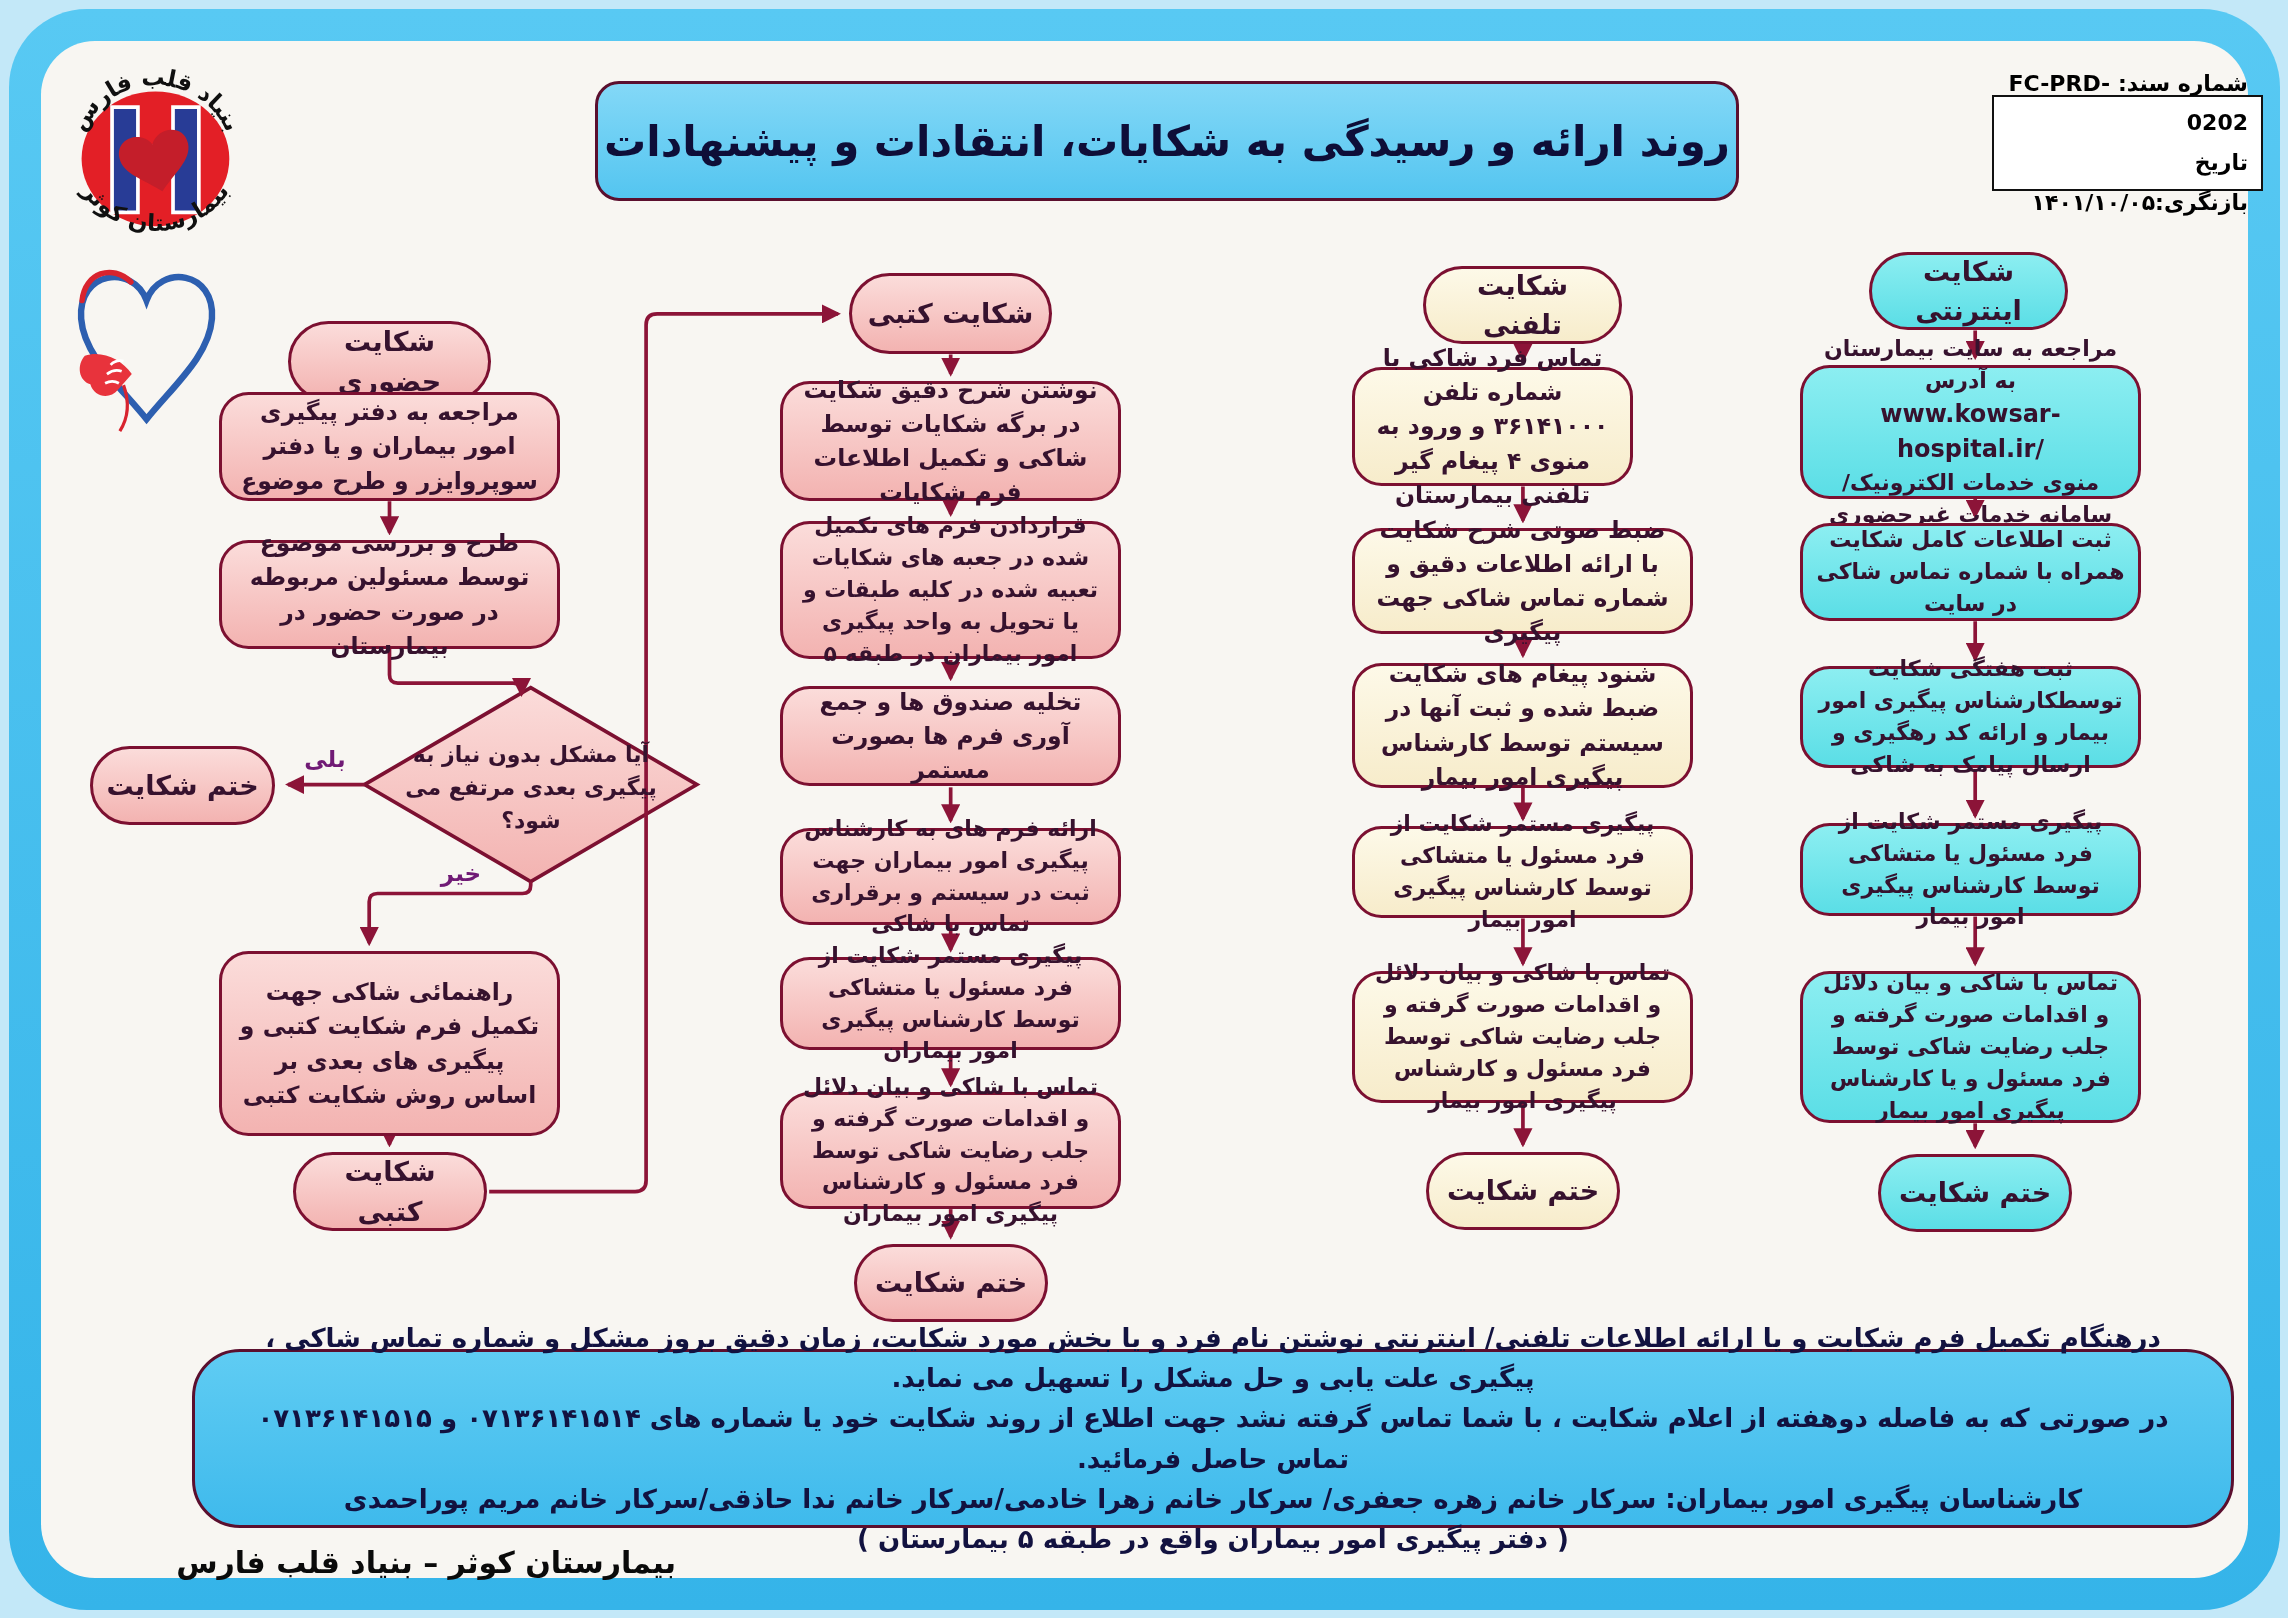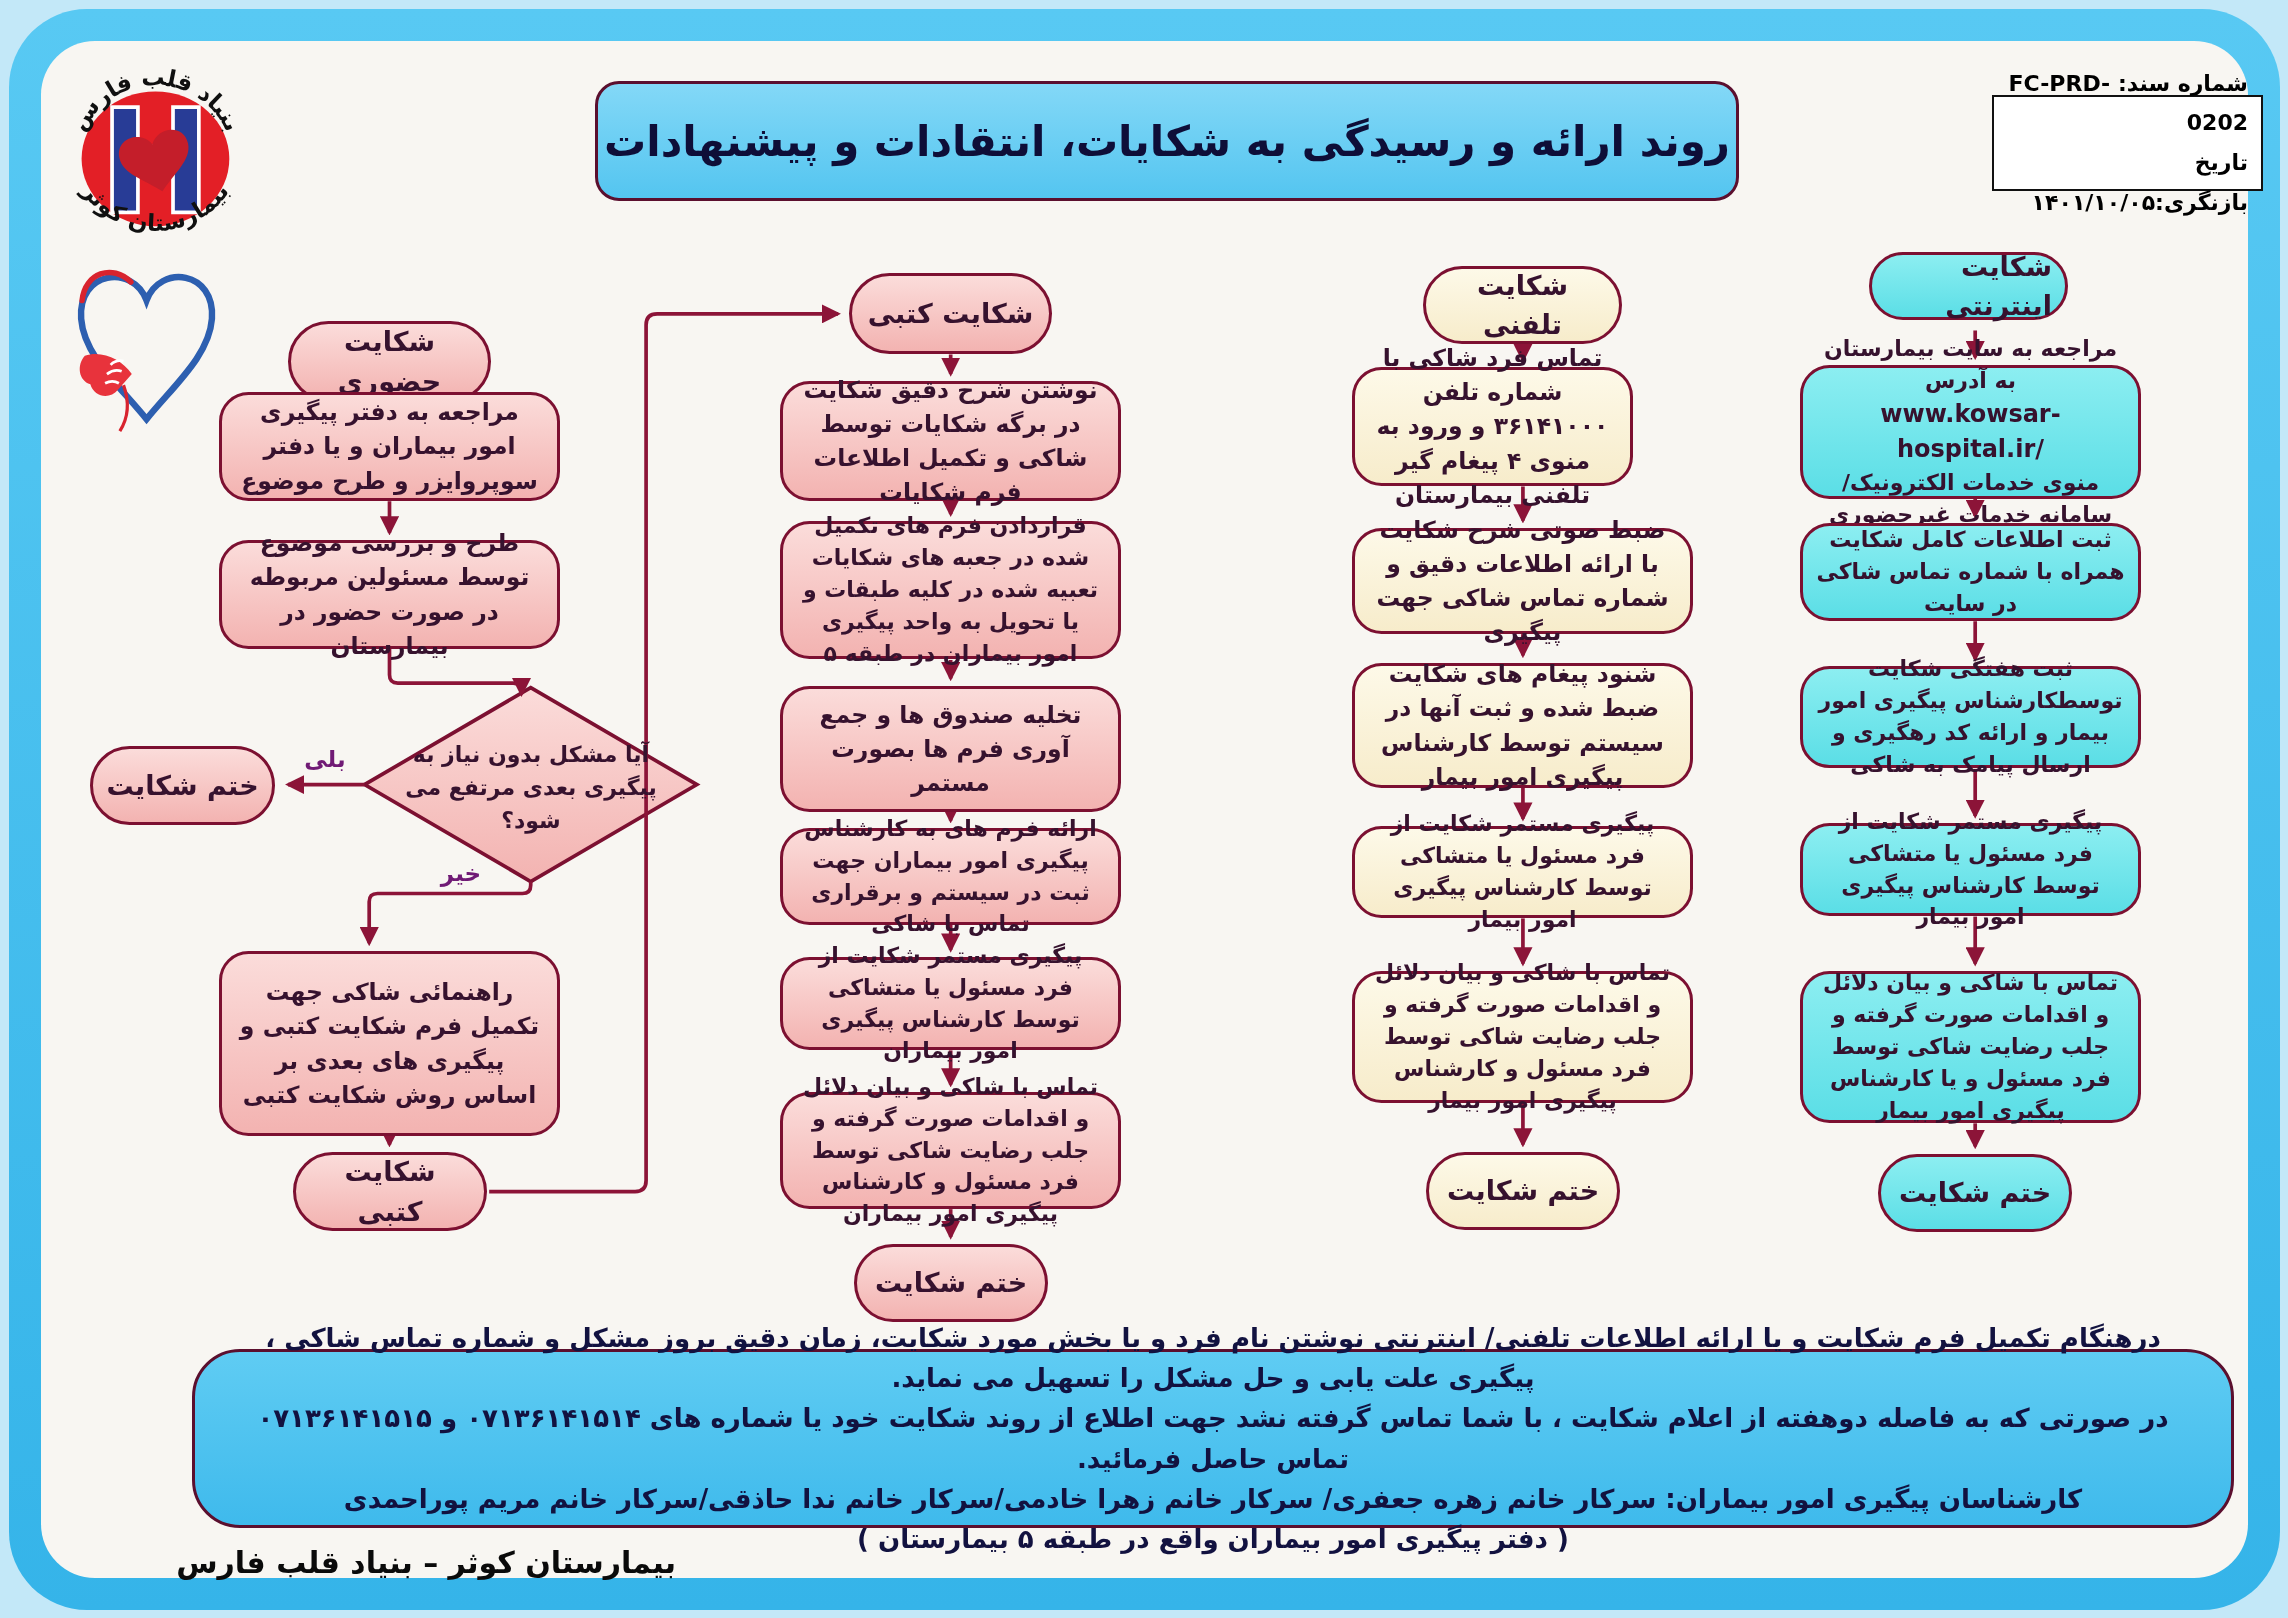--- a/index.html
+++ b/index.html
@@ -160,35 +160,35 @@
   <div class="diamond-text">آیا مشکل بدون نیاز به پیگیری بعدی مرتفع می شود؟</div>
   <div class="branch-label" style="left:290px; top:746px; width:70px;">بلی</div>
   <div class="branch-label" style="left:426px; top:860px; width:70px;">خیر</div>
   <div class="node stadium pink" style="left:90px; top:746px; width:185px; height:79px;">ختم شکایت</div>
   <div class="node process pink" style="left:219px; top:951px; width:341px; height:185px;">راهنمائی شاکی جهت تکمیل فرم شکایت کتبی و پیگیری های بعدی بر اساس روش شکایت کتبی</div>
   <div class="node stadium pink" style="left:293px; top:1152px; width:194px; height:79px;">شکایت کتبی</div>
 
   <div class="node stadium pink" style="left:849px; top:273px; width:203px; height:81px;">شکایت کتبی</div>
   <div class="node process pink" style="left:780px; top:381px; width:341px; height:120px;">نوشتن شرح دقیق شکایت در برگه شکایات توسط شاکی و تکمیل اطلاعات فرم شکایات</div>
   <div class="node process pink small" style="left:780px; top:521px; width:341px; height:138px;">قراردادن فرم های تکمیل شده در جعبه های شکایات تعبیه شده در کلیه طبقات و یا تحویل به واحد پیگیری امور بیماران در طبقه ۵</div>
-  <div class="node process pink" style="left:780px; top:686px; width:341px; height:126px;">تخلیه صندوق ها و جمع آوری فرم ها بصورت مستمر</div>
+  <div class="node process pink" style="left:780px; top:686px; width:341px; height:100px;">تخلیه صندوق ها و جمع آوری فرم ها بصورت مستمر</div>
   <div class="node process pink small" style="left:780px; top:828px; width:341px; height:97px;">ارائه فرم های به کارشناس پیگیری امور بیماران جهت ثبت در سیستم و برقراری تماس با شاکی</div>
   <div class="node process pink small" style="left:780px; top:957px; width:341px; height:93px;">پیگیری مستمر شکایت از فرد مسئول یا متشاکی توسط  کارشناس پیگیری امور بیماران</div>
   <div class="node process pink xsmall" style="left:780px; top:1092px; width:341px; height:117px;">تماس با شاکی و بیان دلائل و اقدامات صورت گرفته و جلب رضایت شاکی توسط فرد مسئول و کارشناس پیگیری امور بیماران</div>
   <div class="node stadium pink" style="left:854px; top:1244px; width:194px; height:78px;">ختم شکایت</div>
 
   <div class="node stadium cream" style="left:1423px; top:266px; width:199px; height:78px;">شکایت تلفنی</div>
   <div class="node process cream" style="left:1352px; top:367px; width:281px; height:119px;">تماس فرد شاکی با شماره تلفن ۳۶۱۴۱۰۰۰ و ورود به منوی ۴ پیغام گیر تلفنی بیمارستان</div>
   <div class="node process cream" style="left:1352px; top:528px; width:341px; height:106px;">ضبط صوتی شرح شکایت با ارائه اطلاعات دقیق و شماره تماس شاکی جهت پیگیری</div>
   <div class="node process cream" style="left:1352px; top:663px; width:341px; height:125px;">شنود پیغام های شکایت ضبط شده و ثبت آنها در سیستم توسط کارشناس پیگیری امور بیمار</div>
   <div class="node process cream small" style="left:1352px; top:826px; width:341px; height:92px;">پیگیری مستمر شکایت از فرد مسئول یا متشاکی توسط کارشناس پیگیری امور بیمار</div>
   <div class="node process cream xsmall" style="left:1352px; top:971px; width:341px; height:132px;">تماس با شاکی و بیان دلائل و اقدامات صورت گرفته و جلب رضایت شاکی توسط فرد مسئول و کارشناس پیگیری امور بیمار</div>
   <div class="node stadium cream" style="left:1426px; top:1152px; width:194px; height:78px;">ختم شکایت</div>
 
-  <div class="node stadium cyan" style="left:1869px; top:252px; width:199px; height:68px;text-align:right;">شکایت  اینترنتی</div>
+  <div class="node stadium cyan" style="left:1869px; top:252px; width:199px; height:78px;">شکایت  اینترنتی</div>
   <div class="node process cyan small" style="left:1800px; top:365px; width:341px; height:134px;">
     <div>
       <div>مراجعه به سایت بیمارستان به آدرس</div>
       <div class="url-line">www.kowsar-hospital.ir/</div>
       <div>منوی خدمات الکترونیک/ سامانه خدمات غیرحضوری</div>
     </div>
   </div>
   <div class="node process cyan small" style="left:1800px; top:523px; width:341px; height:98px;">ثبت اطلاعات کامل شکایت همراه با شماره تماس شاکی در سایت</div>
   <div class="node process cyan xsmall" style="left:1800px; top:666px; width:341px; height:102px;">ثبت هفتگی شکایت توسطکارشناس پیگیری امور بیمار و ارائه کد رهگیری و ارسال پیامک به شاکی</div>
   <div class="node process cyan small" style="left:1800px; top:823px; width:341px; height:93px;">پیگیری مستمر شکایت از فرد مسئول یا متشاکی توسط کارشناس پیگیری امور بیمار</div>

